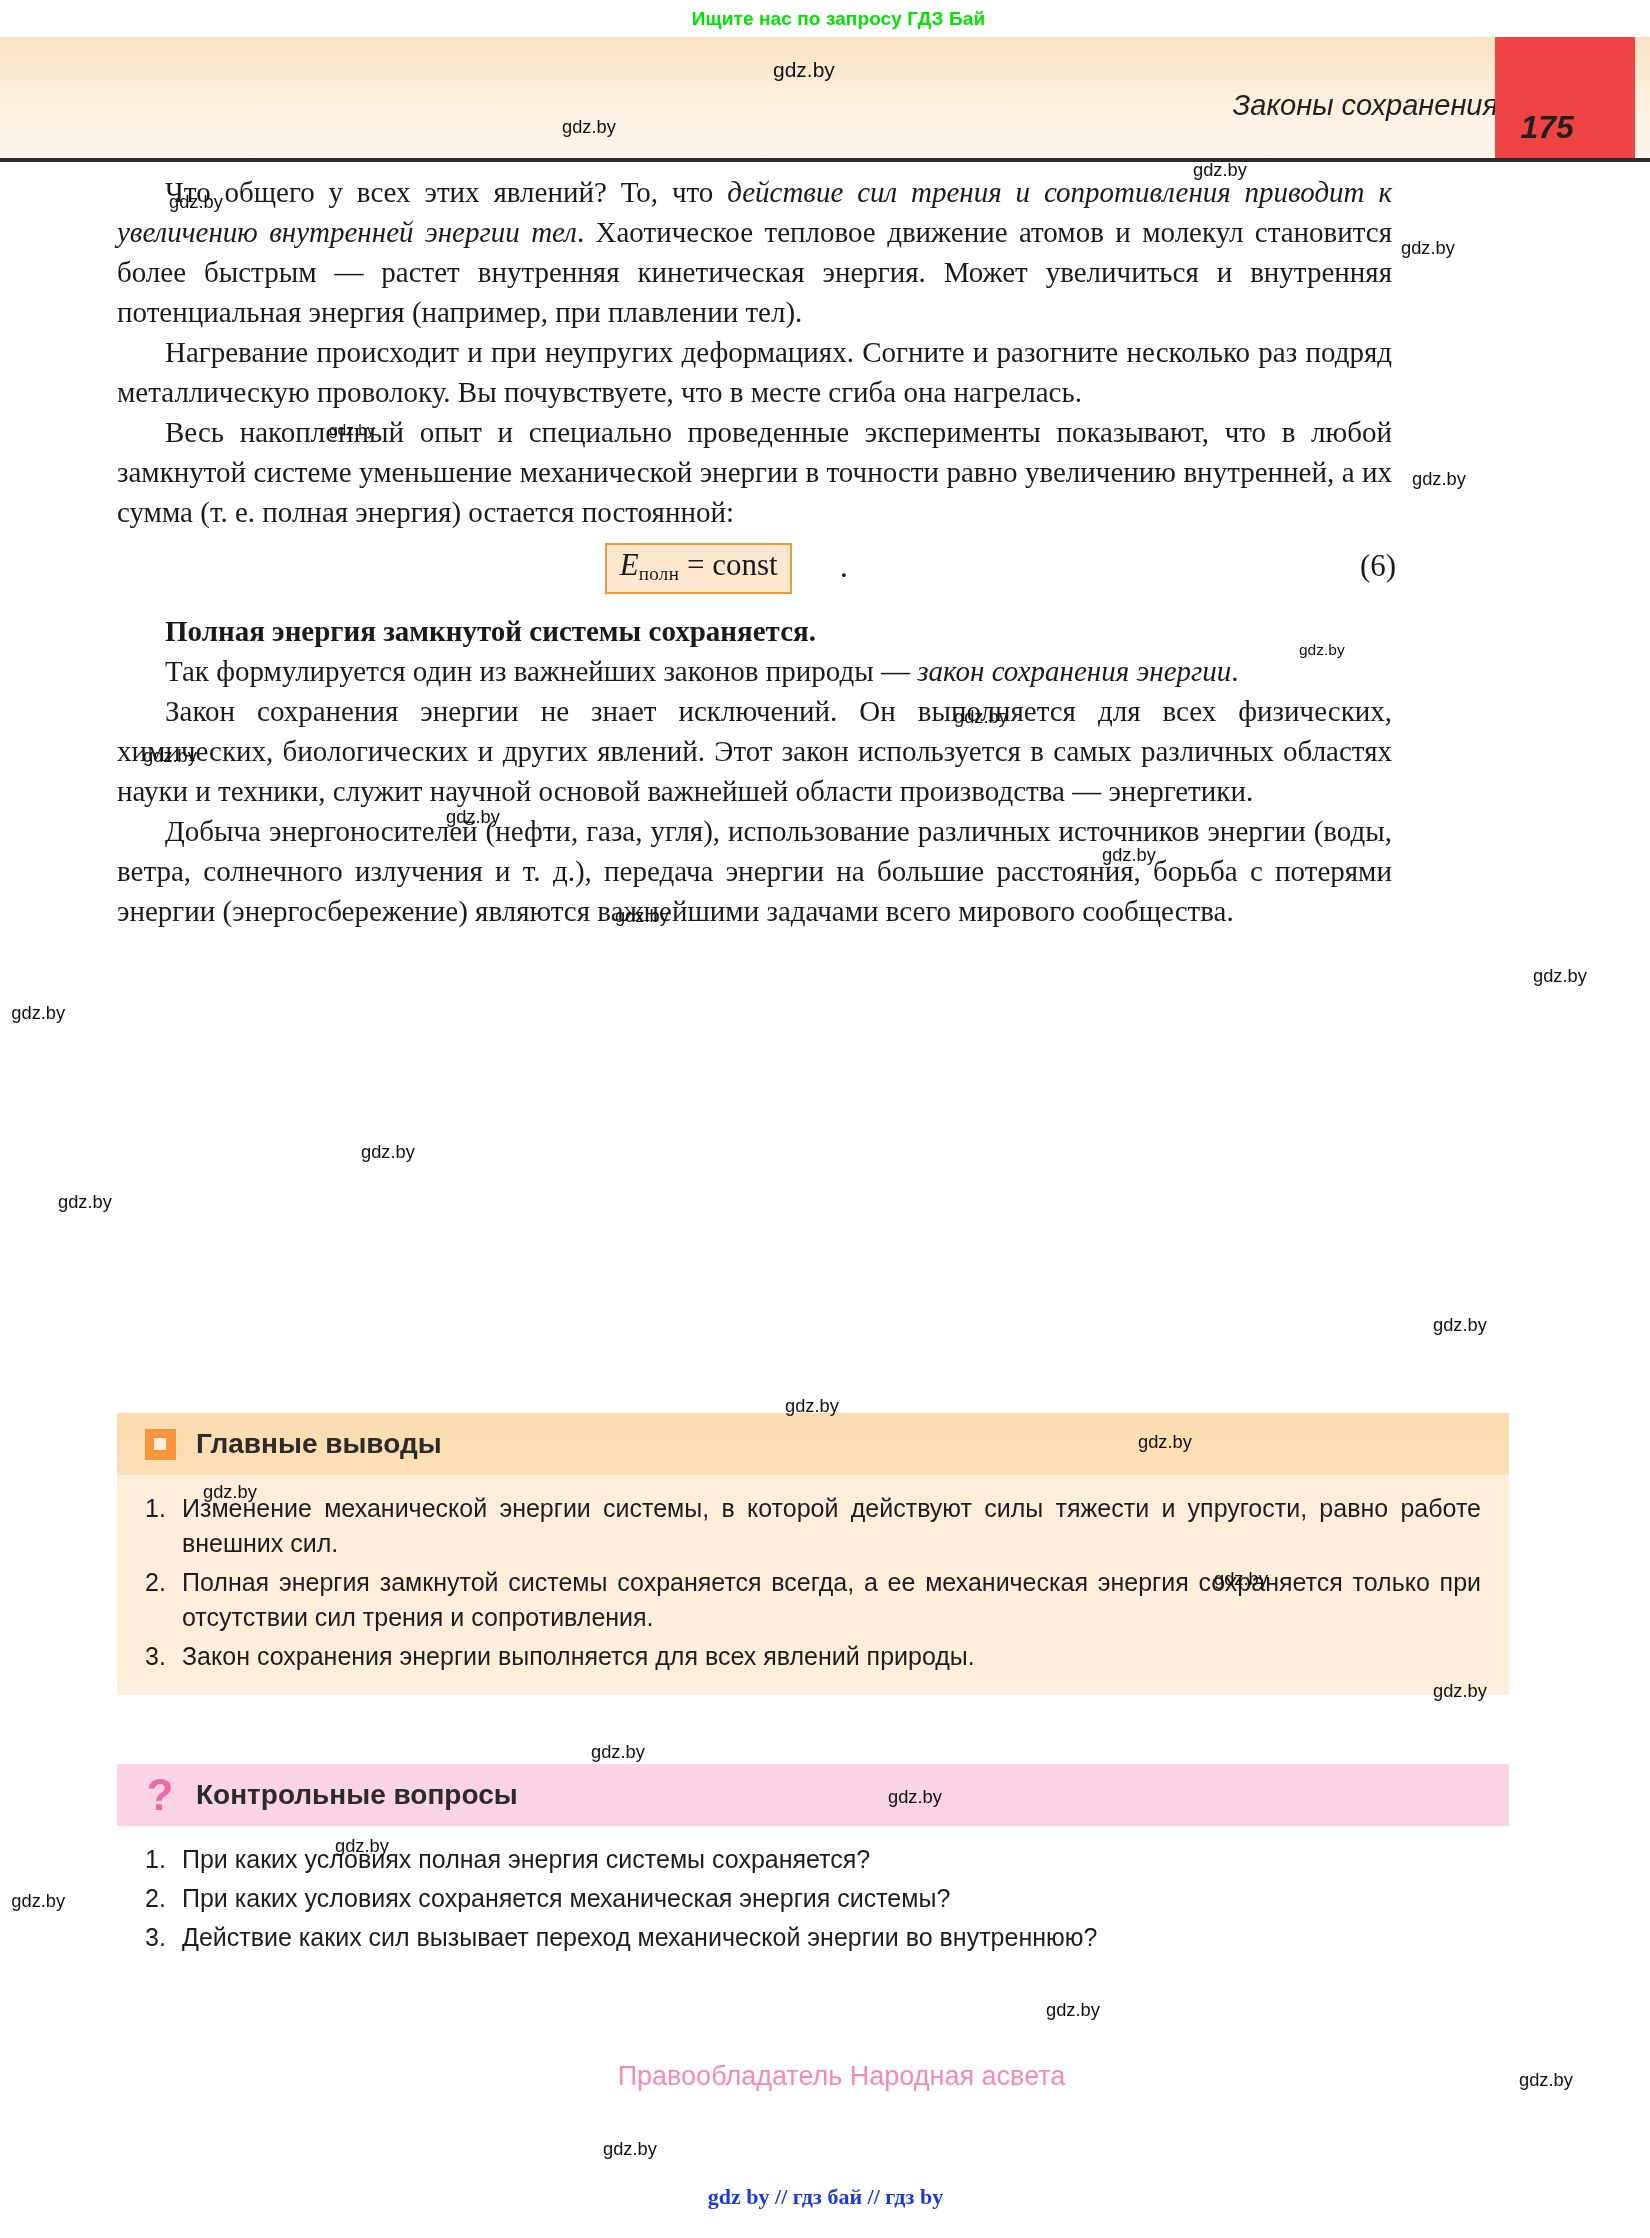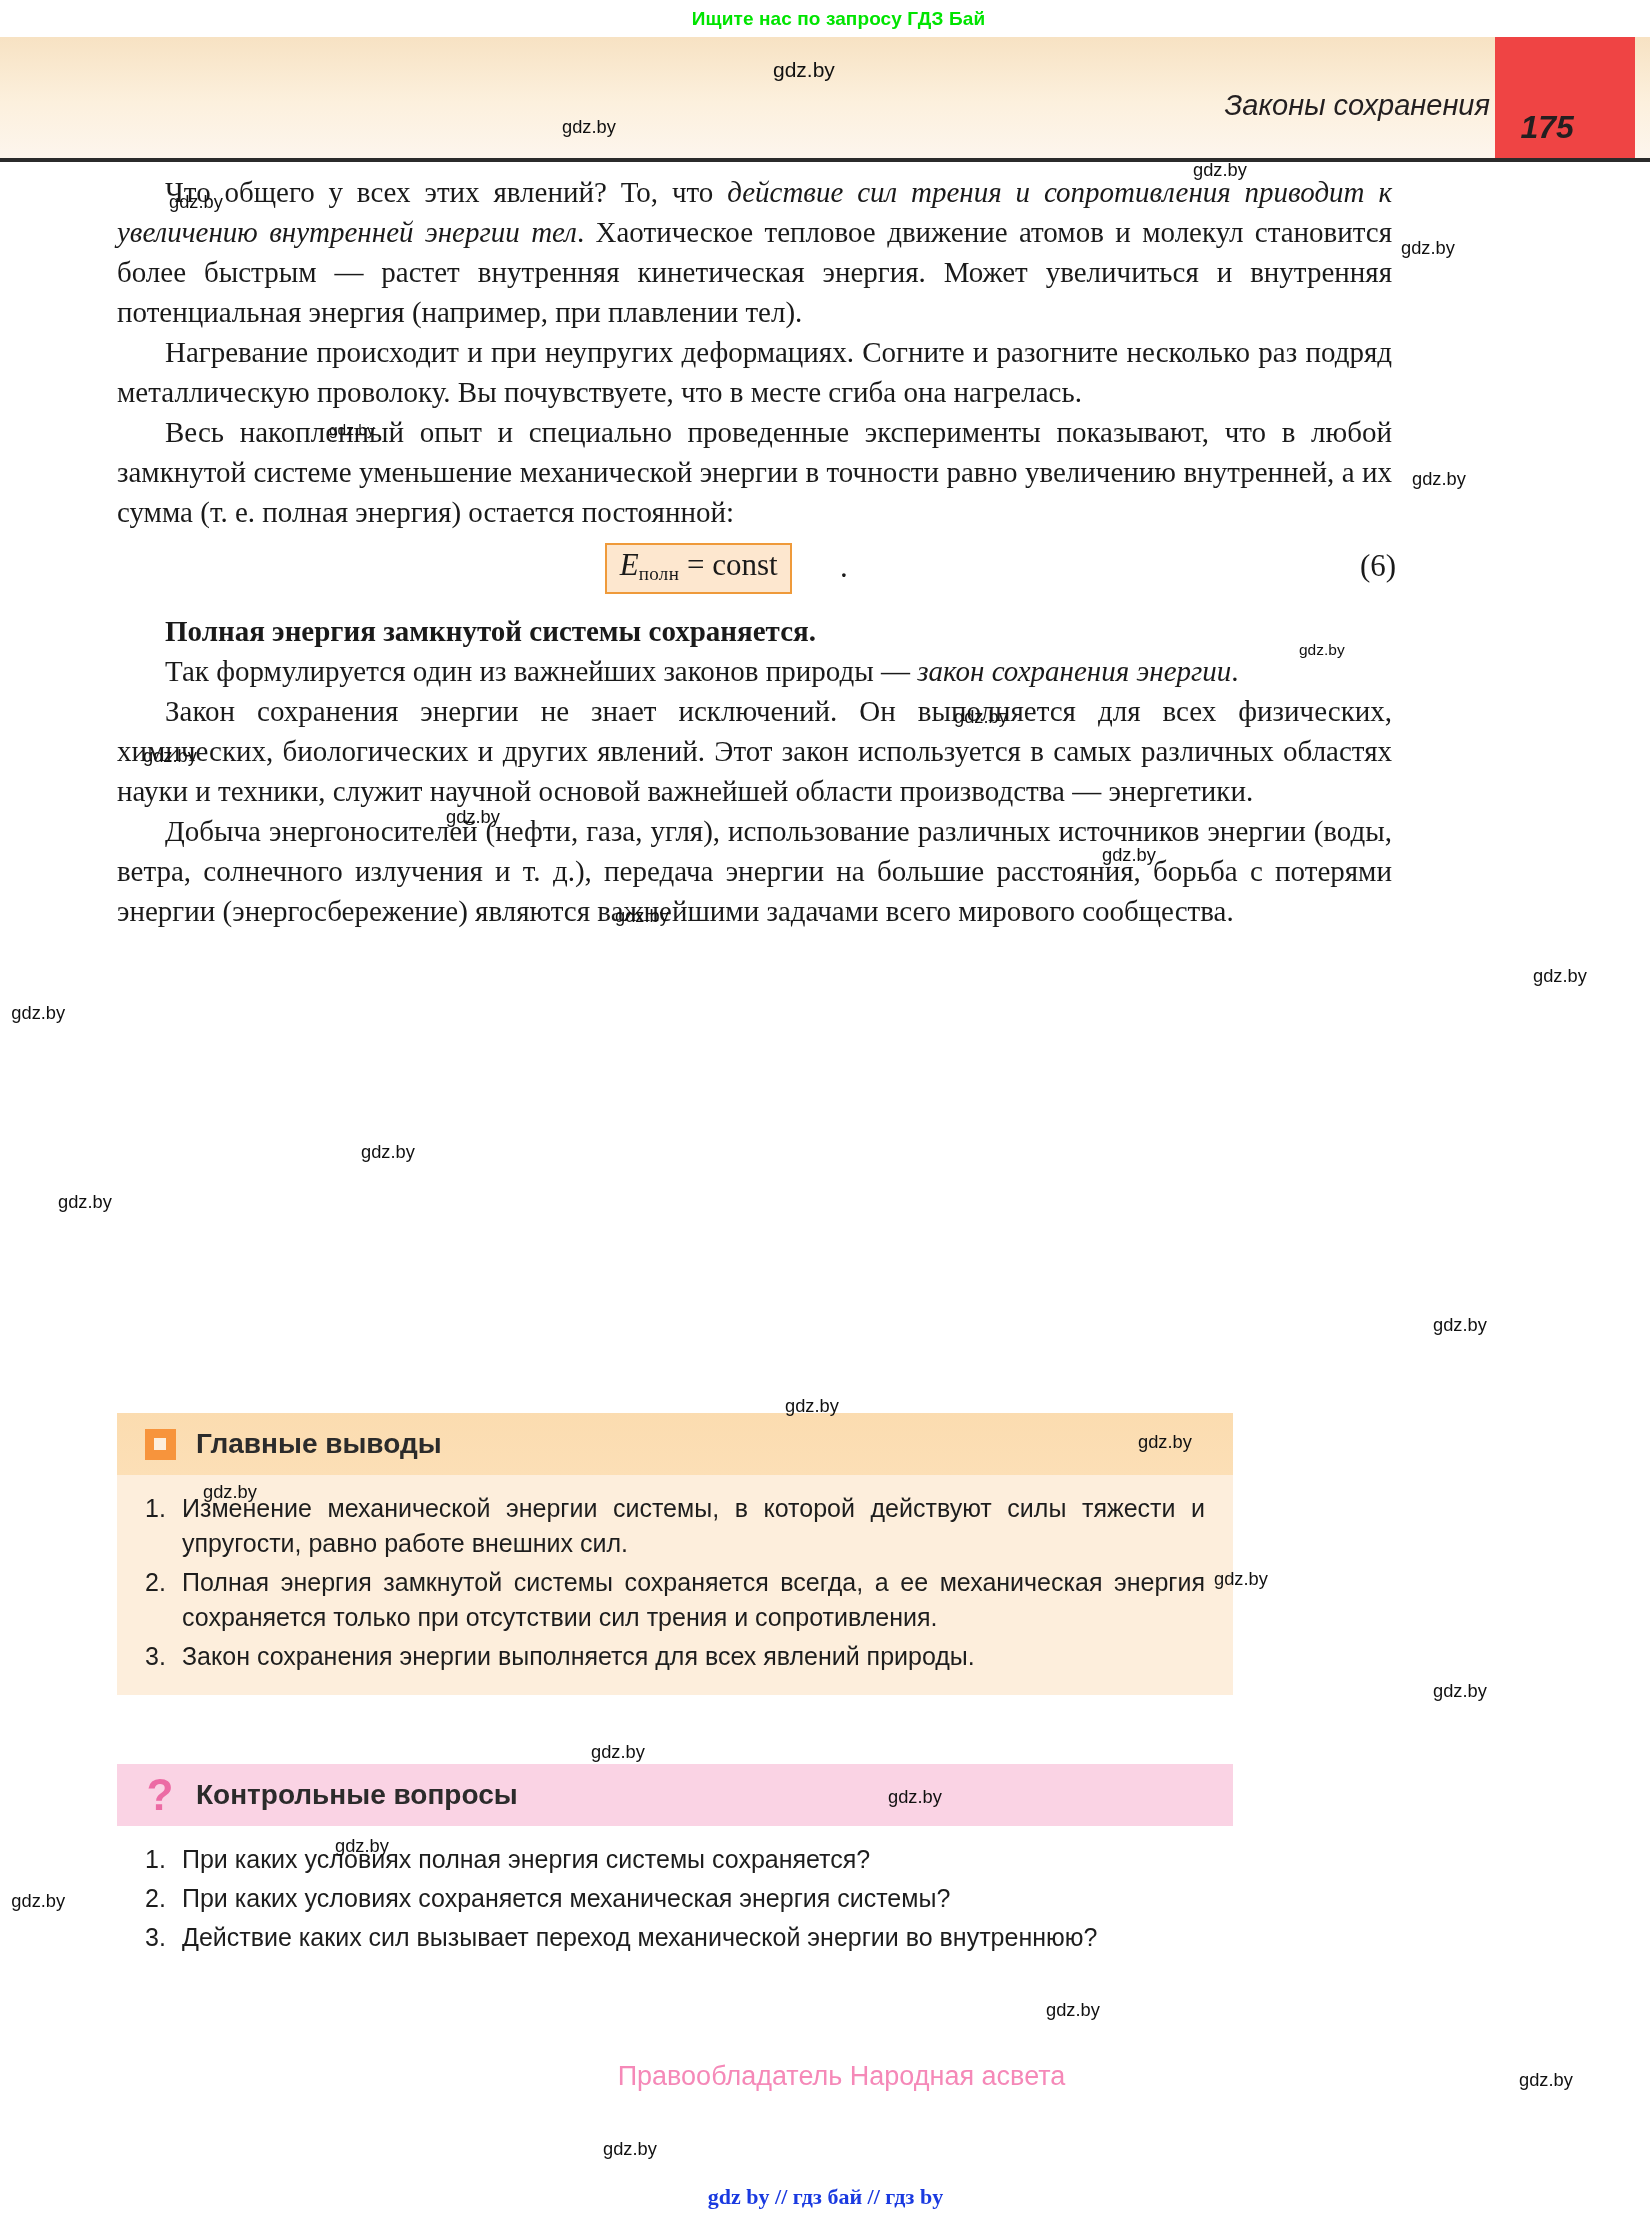--- a/index.html
+++ b/index.html
@@ -42,21 +42,21 @@
     background:#ef4444;
     display:flex; align-items:flex-end; justify-content:flex-start;
   }
   .page-number{
     font-family:"Liberation Sans", sans-serif;
     font-style:italic; font-weight:bold; font-size:32px;
     color:#231f20;
     padding:0 0 15.5px 25.4px;
   }
   .running-title{
-    position:absolute; top:37px; right:140px; height:100px;
+    position:absolute; top:37px; right:132px; height:100px;
     display:flex; align-items:flex-end; justify-content:flex-end;
   }
   .running-title-text{
     font-family:"Liberation Sans", sans-serif;
     font-style:italic; font-size:29px; color:#231f20;
     padding:0 21px 15.5px 0; white-space:nowrap;
   }
 
   
   .content{
@@ -101,21 +101,21 @@
     position:absolute; left:723px; top:10px;
     font-size:31px; color:#1a1a1a;
   }
   .formula-number{
     position:absolute; right:-4.2px; top:8.5px;
     font-size:31px; color:#1a1a1a;
   }
 
   
   .callout{
-    position:absolute; left:117px; width:1116px;
+    position:absolute; left:117px; width:1392px;
   }
   .callout-head{
     height:62px;
     display:flex; align-items:center;
     padding-left:27px;
   }
   .callout-head.conclusions{
     background:linear-gradient(180deg,#fbdcb0 0%,#fcdfb6 100%);
   }
   .callout-head.questions{

